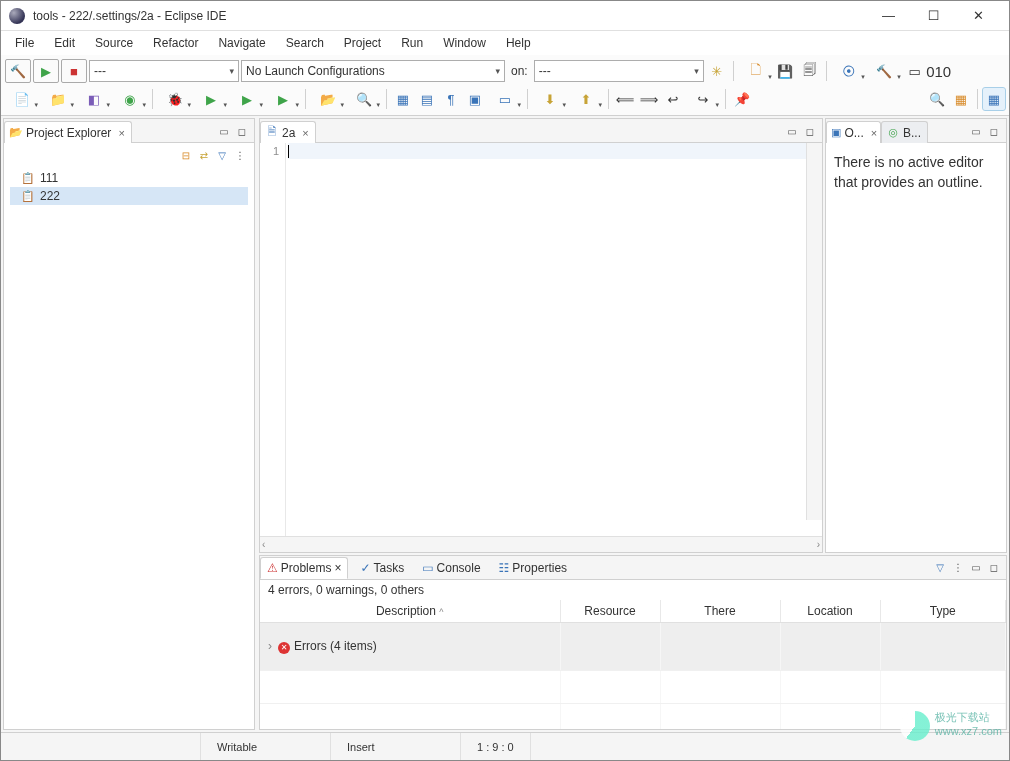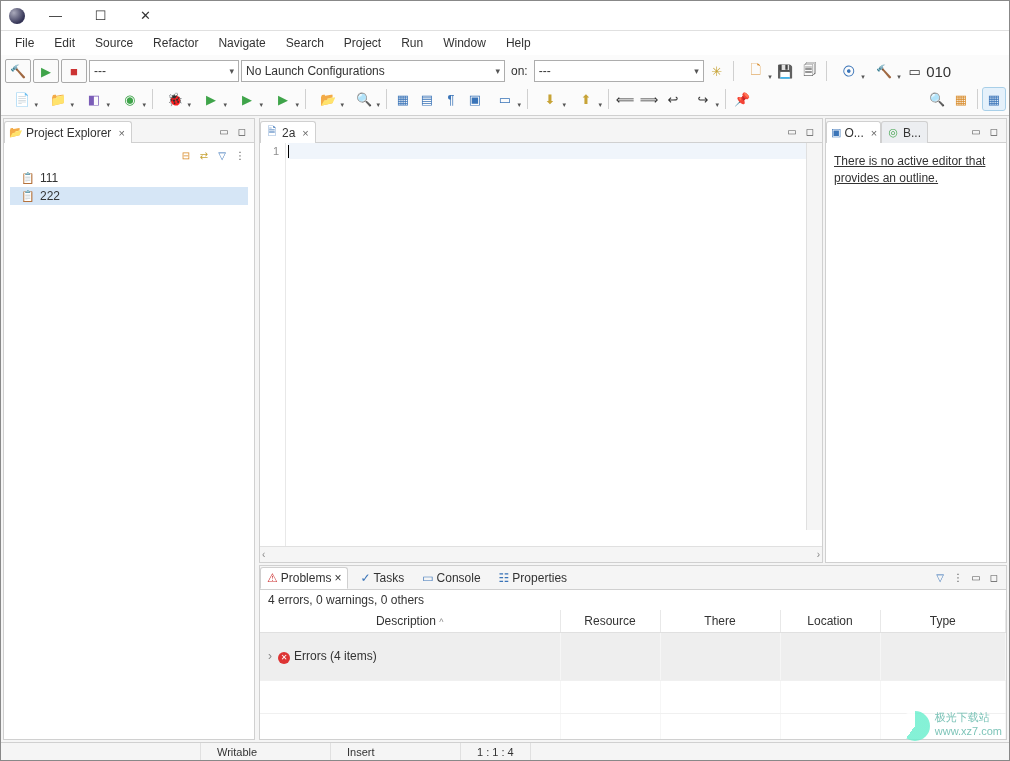--- a/index.html
+++ b/index.html
@@ -52,35 +52,35 @@
 .editor-pane { position: relative; }
 .gutter { position: absolute; left: 0; top: 0; bottom: 0; width: 26px; background: #fff; border-right: 1px solid #e8e8e8; }
 .gutter .ln { font-size: 11px; color: #8e8e8e; text-align: right; padding-right: 6px; height: 16px; line-height: 16px; }
 .ed-content { margin-left: 26px; padding: 0 2px; }
 .ed-line { height: 16px; line-height: 16px; font-family: Consolas, monospace; font-size: 12px; background: #f0f5fb; }
 .ed-cursor { display: inline-block; width: 1px; height: 13px; background: #000; vertical-align: middle; }
 .ed-scroll-h { height: 16px; border-top: 1px solid #e0e0e0; background: #f5f5f5; display: flex; align-items: center; justify-content: space-between; padding: 0 2px; font-size: 10px; color: #888; }
 .ed-scroll-v { position: absolute; right: 0; top: 0; bottom: 16px; width: 16px; background: #f5f5f5; border-left: 1px solid #e0e0e0; }
 
 
-.outline-msg { padding: 10px 8px; font-size: 12px; color: #333; line-height: 1.4; text-decoration: underline; }
+.outline-msg { padding: 10px 8px; font-size: 14px; color: #333; line-height: 1.4; }
 
 
 .bottom-tabs { display: flex; align-items: center; gap: 6px; height: 24px; background: #f5f5f5; border-bottom: 1px solid #d0d0d0; }
 .bottom-tab { display: flex; align-items: center; gap: 3px; padding: 0 6px; height: 22px; font-size: 12px; border-radius: 3px 3px 0 0; }
 .bottom-tab.active { background: #fff; border: 1px solid #d0d0d0; border-bottom: 1px solid #fff; margin-bottom: -1px; }
 .bottom-summary { padding: 3px 8px; font-size: 12px; background: #fff; }
 .tbl { width: 100%; border-collapse: collapse; font-size: 12px; }
 .tbl th { text-align: center; font-weight: normal; padding: 4px 8px; background: #fff; border-bottom: 1px solid #e0e0e0; border-right: 1px solid #e8e8e8; }
 .tbl td { padding: 16px 8px; border-bottom: 1px solid #f0f0f0; border-right: 1px solid #f6f6f6; height: 18px; }
 .tbl tr.sel td { background: #eee; }
 .err-icon { color: #fff; background: #d33; width: 12px; height: 12px; border-radius: 50%; display: inline-flex; align-items: center; justify-content: center; font-size: 8px; margin-right: 4px; }
 
 
-.statusbar { height: 18px; border-top: 1px solid #d0d0d0; background: #f5f5f5; display: flex; font-size: 11px; }
+.statusbar { height: 28px; border-top: 1px solid #d0d0d0; background: #f5f5f5; display: flex; font-size: 11px; }
 .statusbar .cell { padding: 0 16px; border-right: 1px solid #e0e0e0; height: 100%; display: flex; align-items: center; }
 
 
 .left-pane { width: 252px; display: flex; flex-direction: column; }
 .center-col { flex: 1; display: flex; flex-direction: column; min-width: 0; }
 .center-top { flex: 1; display: flex; min-height: 0; }
 .editor-wrap { flex: 1; display: flex; flex-direction: column; margin: 2px; }
 .right-pane { width: 182px; display: flex; flex-direction: column; margin: 2px 2px 2px 0; }
 .bottom-pane { height: 175px; margin: 0 2px 2px 2px; display: flex; flex-direction: column; }
 
@@ -94,20 +94,21 @@
 
 
 .watermark { position: absolute; right: 8px; bottom: 24px; font-size: 11px; color: #4a9; opacity: 0.7; }
 .wm-logo { position: absolute; right: 80px; bottom: 20px; width: 30px; height: 30px; border-radius: 50%; background: conic-gradient(#6ec 0 60%, #fff 60% 100%); opacity: 0.8; }
 </style>
 </head>
 <body>
 
 <div class="titlebar">
   <div class="app-icon"></div>
+  <div class="title">tools - 222/.settings/2a - Eclipse IDE</div>
   <div class="winbtns">
     <div class="winbtn">—</div>
     <div class="winbtn">☐</div>
     <div class="winbtn">✕</div>
   </div>
 </div>
 
 <div class="menubar">
   <div class="menu-item">File</div>
   <div class="menu-item">Edit</div>
@@ -344,20 +345,20 @@
         </table>
       </div>
     </div>
   </div>
 </div>
 
 <div class="statusbar">
   <div class="cell" style="width:200px"></div>
   <div class="cell" style="width:130px">Writable</div>
   <div class="cell" style="width:130px">Insert</div>
-  <div class="cell">1 : 1 : 4</div>
+  <div class="cell">1 : 9 : 0</div>
 </div>
 
 <div class="wm-logo"></div>
 <div class="watermark">
   <div>极光下载站</div>
   <div>www.xz7.com</div>
 </div>
 
 </body></html>

